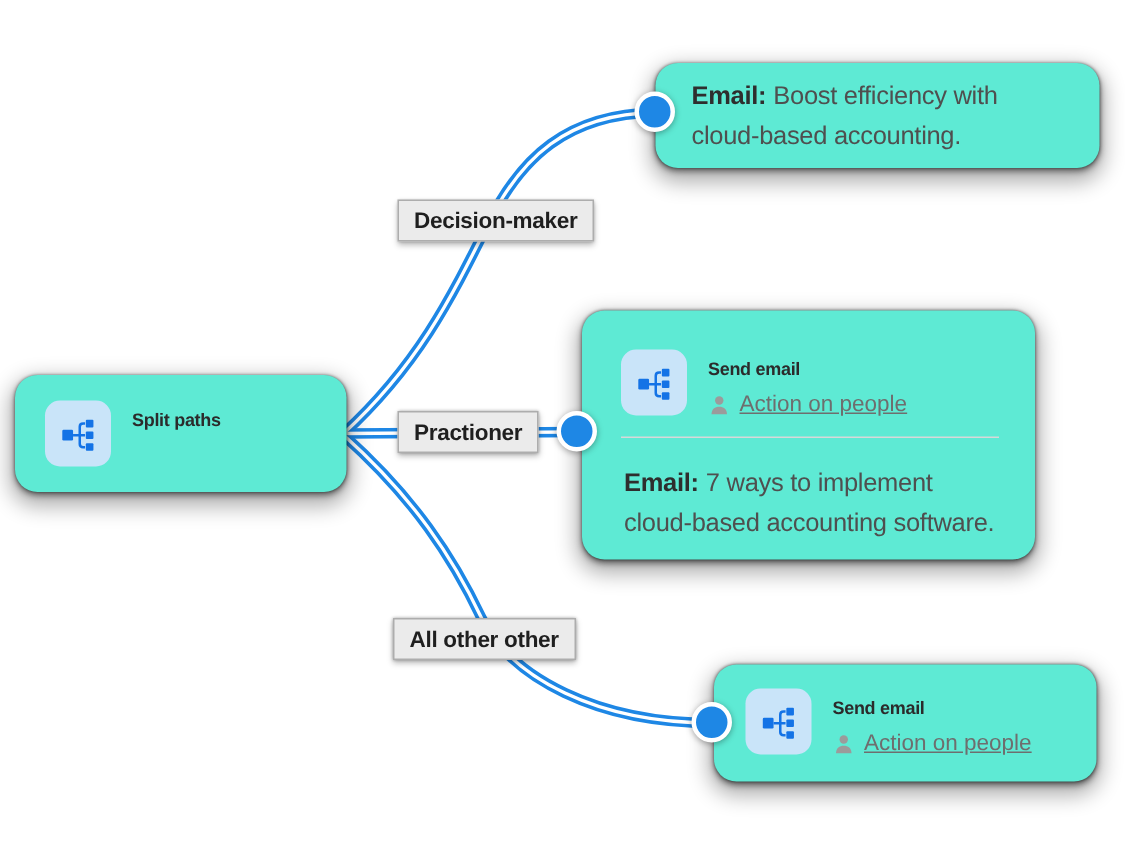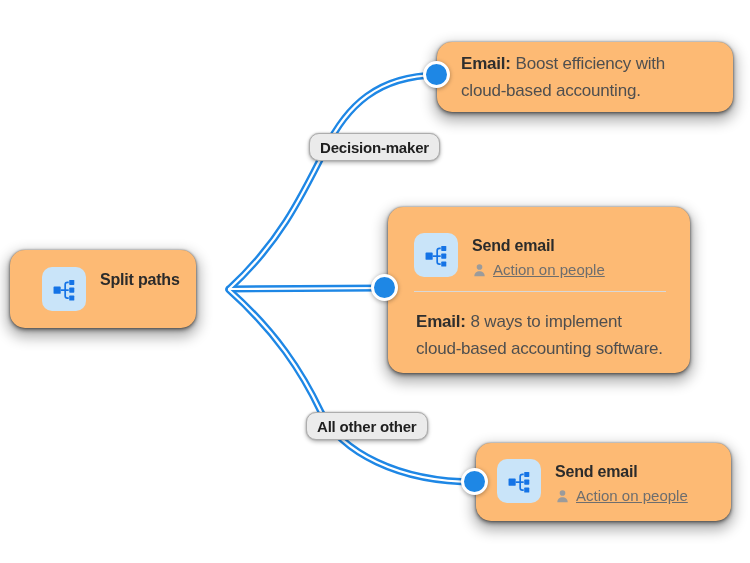--- a/index.html
+++ b/index.html
@@ -5,52 +5,51 @@
   html,body{margin:0;padding:0;background:#ffffff;}
   .canvas{
     position:relative;width:750px;height:563px;background:#ffffff;overflow:hidden;
     font-family:"Liberation Sans","DejaVu Sans",sans-serif;
   }
   svg.connectors{position:absolute;left:0;top:0;z-index:1;}
   .wire-blue{fill:none;stroke:#1E87E5;stroke-width:7;stroke-linecap:round;}
   .wire-core{fill:none;stroke:#ffffff;stroke-width:2.2;stroke-linecap:round;}
 
   .card{
-    position:absolute;background:#fdba74;border-radius:15px;z-index:2;
+    position:absolute;background:#5eead4;border-radius:15px;z-index:2;
     box-shadow:0 2px 4px rgba(0,0,0,.50), 0 6px 14px 3px rgba(0,0,0,.32), 0 0 2px rgba(0,0,0,.45);
     box-sizing:border-box;
   }
-  .card-split{left:10px;top:250px;width:186px;height:78px;display:flex;align-items:center;padding-left:32px;}
+  .card-split{left:10px;top:250px;width:221px;height:78px;display:flex;align-items:center;padding-left:20px;}
   .card-top{left:437px;top:42px;width:296px;height:70px;display:flex;align-items:center;padding:0 24px;}
   .card-mid{left:388px;top:207px;width:302px;height:166px;padding:26px 24px 0 26px;}
   .card-bot{left:476px;top:443px;width:255px;height:78px;display:flex;align-items:center;padding-left:21px;}
 
   .node-head{display:flex;align-items:flex-start;}
   .icon-tile{
     width:44px;height:44px;border-radius:10px;background:#C9E4F9;flex:0 0 44px;
     display:flex;align-items:center;justify-content:center;
   }
   .head-text{margin-left:14px;padding-top:1px;}
-  .node-title{font-size:16px;font-weight:bold;color:#2B2B2B;line-height:24px;letter-spacing:-0.2px;}
+  .node-title{font-size:12px;font-weight:bold;color:#2B2B2B;line-height:24px;letter-spacing:-0.2px;}
   .node-sub{display:flex;align-items:center;margin-top:3px;color:#6E6E6E;font-size:15px;line-height:18px;text-decoration:underline;}
   .node-sub svg{margin-right:6px;flex:0 0 auto;}
 
   .divider{height:1px;background:#D8D8D8;margin:12px 0 0 0;border:none;}
 
   .email-copy{font-size:17px;line-height:27px;color:#4F4F4F;letter-spacing:-0.2px;}
   .email-copy .em{color:#2E2E2E;font-weight:bold;margin-right:0.28em;}
   .card-mid .email-copy{margin-top:16px;padding-left:2px;}
 
   .pill{
-    position:absolute;z-index:3;background:#EBEBEB;border:1px solid #ADADAD;border-radius:10px;
+    position:absolute;z-index:3;background:#EBEBEB;border:1px solid #ADADAD;border-radius:0;
     height:28px;display:flex;align-items:center;padding:0 10px;white-space:nowrap;
     font-size:15px;font-weight:bold;color:#1F1F1F;letter-spacing:-0.2px;
     box-shadow:0 2px 4px rgba(0,0,0,.28), 0 0 2px rgba(0,0,0,.3);
     box-sizing:border-box;
-    margin-left:44px;
   }
   .pill-top{left:265px;top:133px;}
   .pill-mid{left:265px;top:274px;}
   .pill-bot{left:262px;top:412px;}
 
   .port-dot{
     position:absolute;z-index:4;width:21px;height:21px;border-radius:50%;
     background:#1E87E5;border:3px solid #ffffff;box-sizing:content-box;
     box-shadow:0 1px 4px rgba(0,0,0,.35);
   }
@@ -89,20 +88,21 @@
           <rect x="21.6" y="23.1" width="6" height="6" rx="0.8" fill="#1473E6"></rect>
         </svg>
       </div>
       <div class="head-text">
         <div class="node-title">Split paths</div>
       </div>
     </div>
   </div>
 
   <div class="pill pill-top">Decision-maker</div>
+  <div class="pill pill-mid">Practioner</div>
   <div class="pill pill-bot">All other other</div>
 
   <div class="card card-top">
     <div class="email-copy">
       <b class="em">Email:</b><span>Boost efficiency with cloud-based accounting.</span>
     </div>
   </div>
 
   <div class="card card-mid">
     <div class="node-head">
@@ -123,21 +123,21 @@
           <svg width="15" height="15" viewBox="0 0 16 16">
             <circle cx="8" cy="4.3" r="3" fill="#9B9B9B"></circle>
             <path d="M2.5,14 C2.5,10.4 5,8.7 8,8.7 C11,8.7 13.5,10.4 13.5,14 Z" fill="#9B9B9B"></path>
           </svg>
           <span>Action on people</span>
         </div>
       </div>
     </div>
     <div class="divider"></div>
     <div class="email-copy">
-      <b class="em">Email:</b><span>8 ways to implement cloud-based accounting software.</span>
+      <b class="em">Email:</b><span>7 ways to implement cloud-based accounting software.</span>
     </div>
   </div>
 
   <div class="card card-bot">
     <div class="node-head">
       <div class="icon-tile">
         <svg width="27" height="27" viewBox="0 0 32 32">
           <rect x="3" y="12.5" width="8.5" height="8.5" rx="1" fill="#1473E6"></rect>
           <line x1="11.5" y1="16.75" x2="17" y2="16.75" stroke="#1473E6" stroke-width="2"></line>
           <path d="M21,7.5 H19.5 Q16.8,7.5 16.8,10 V23.7 Q16.8,26.2 19.5,26.2 H21" fill="none" stroke="#1473E6" stroke-width="2"></path>

